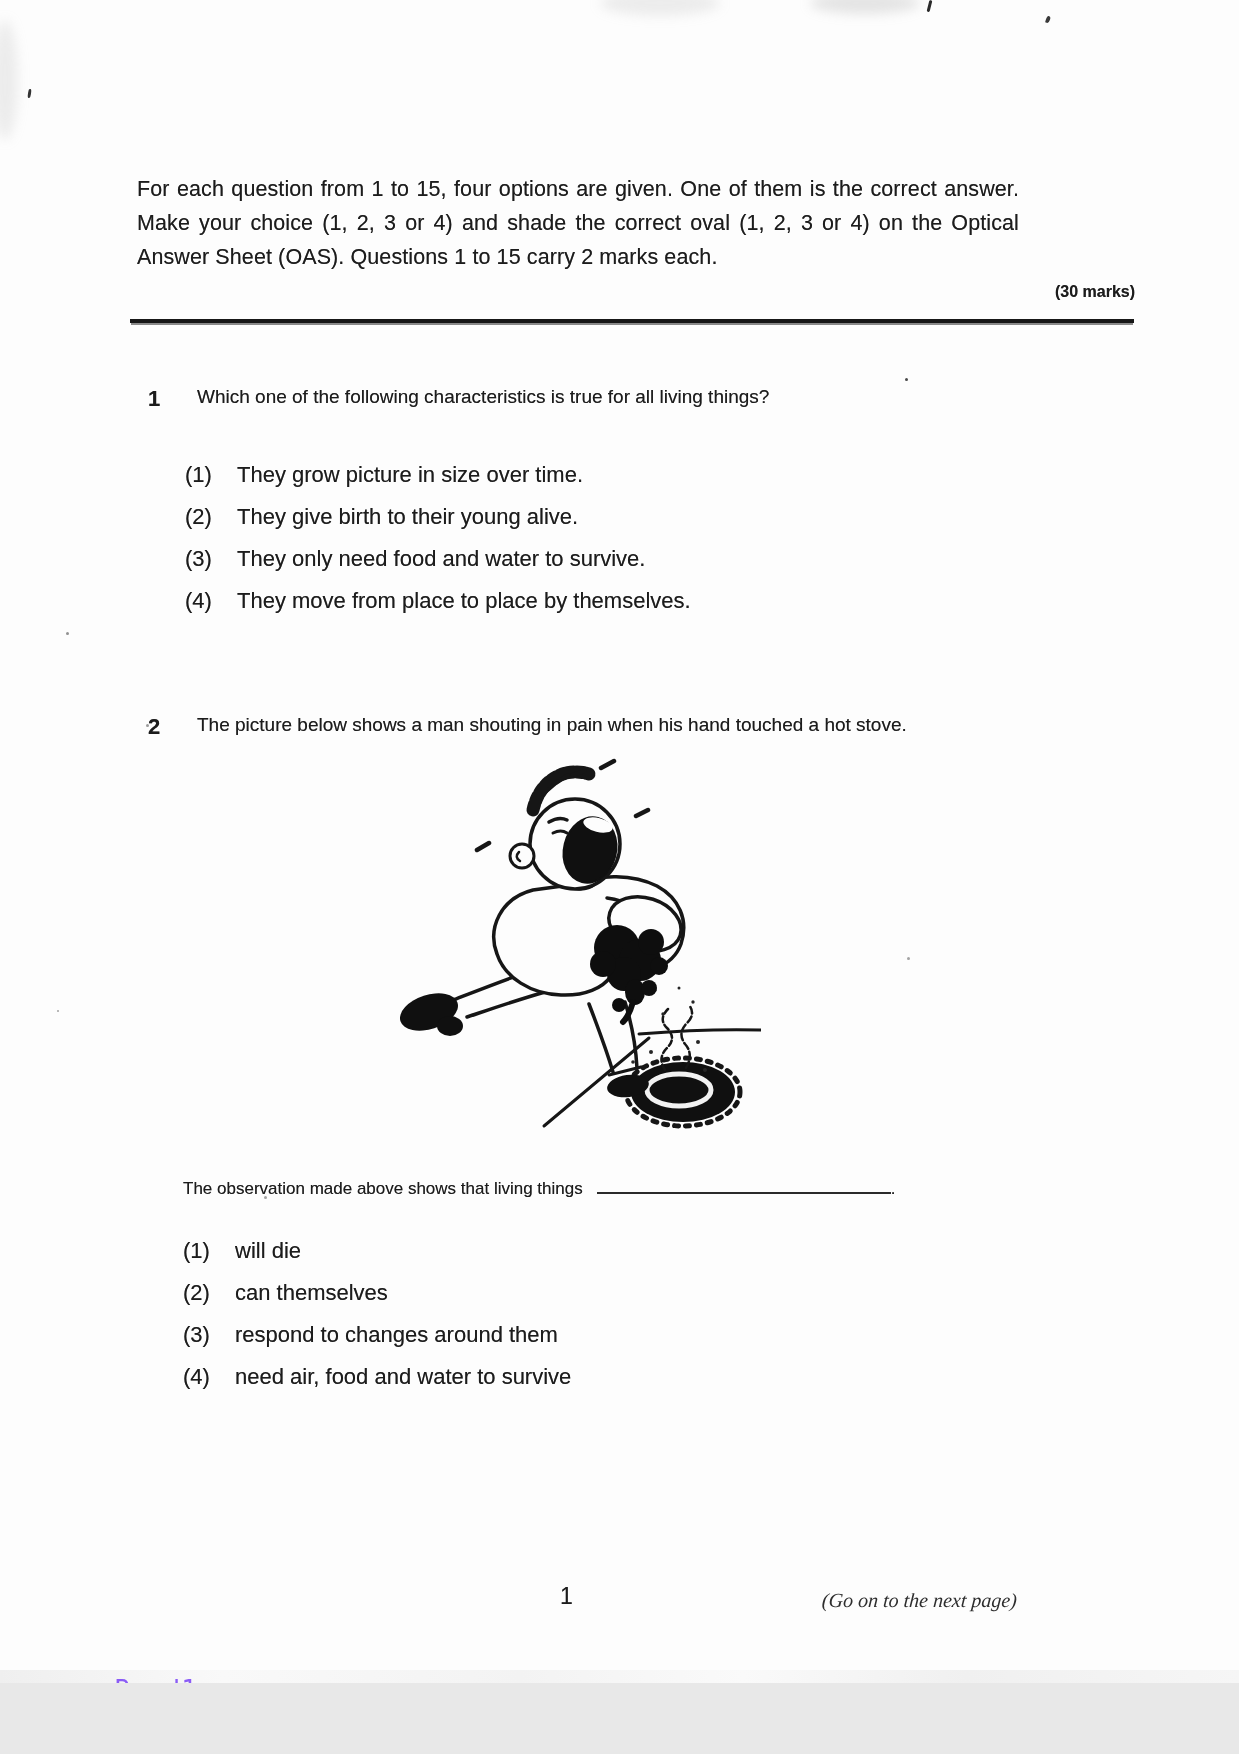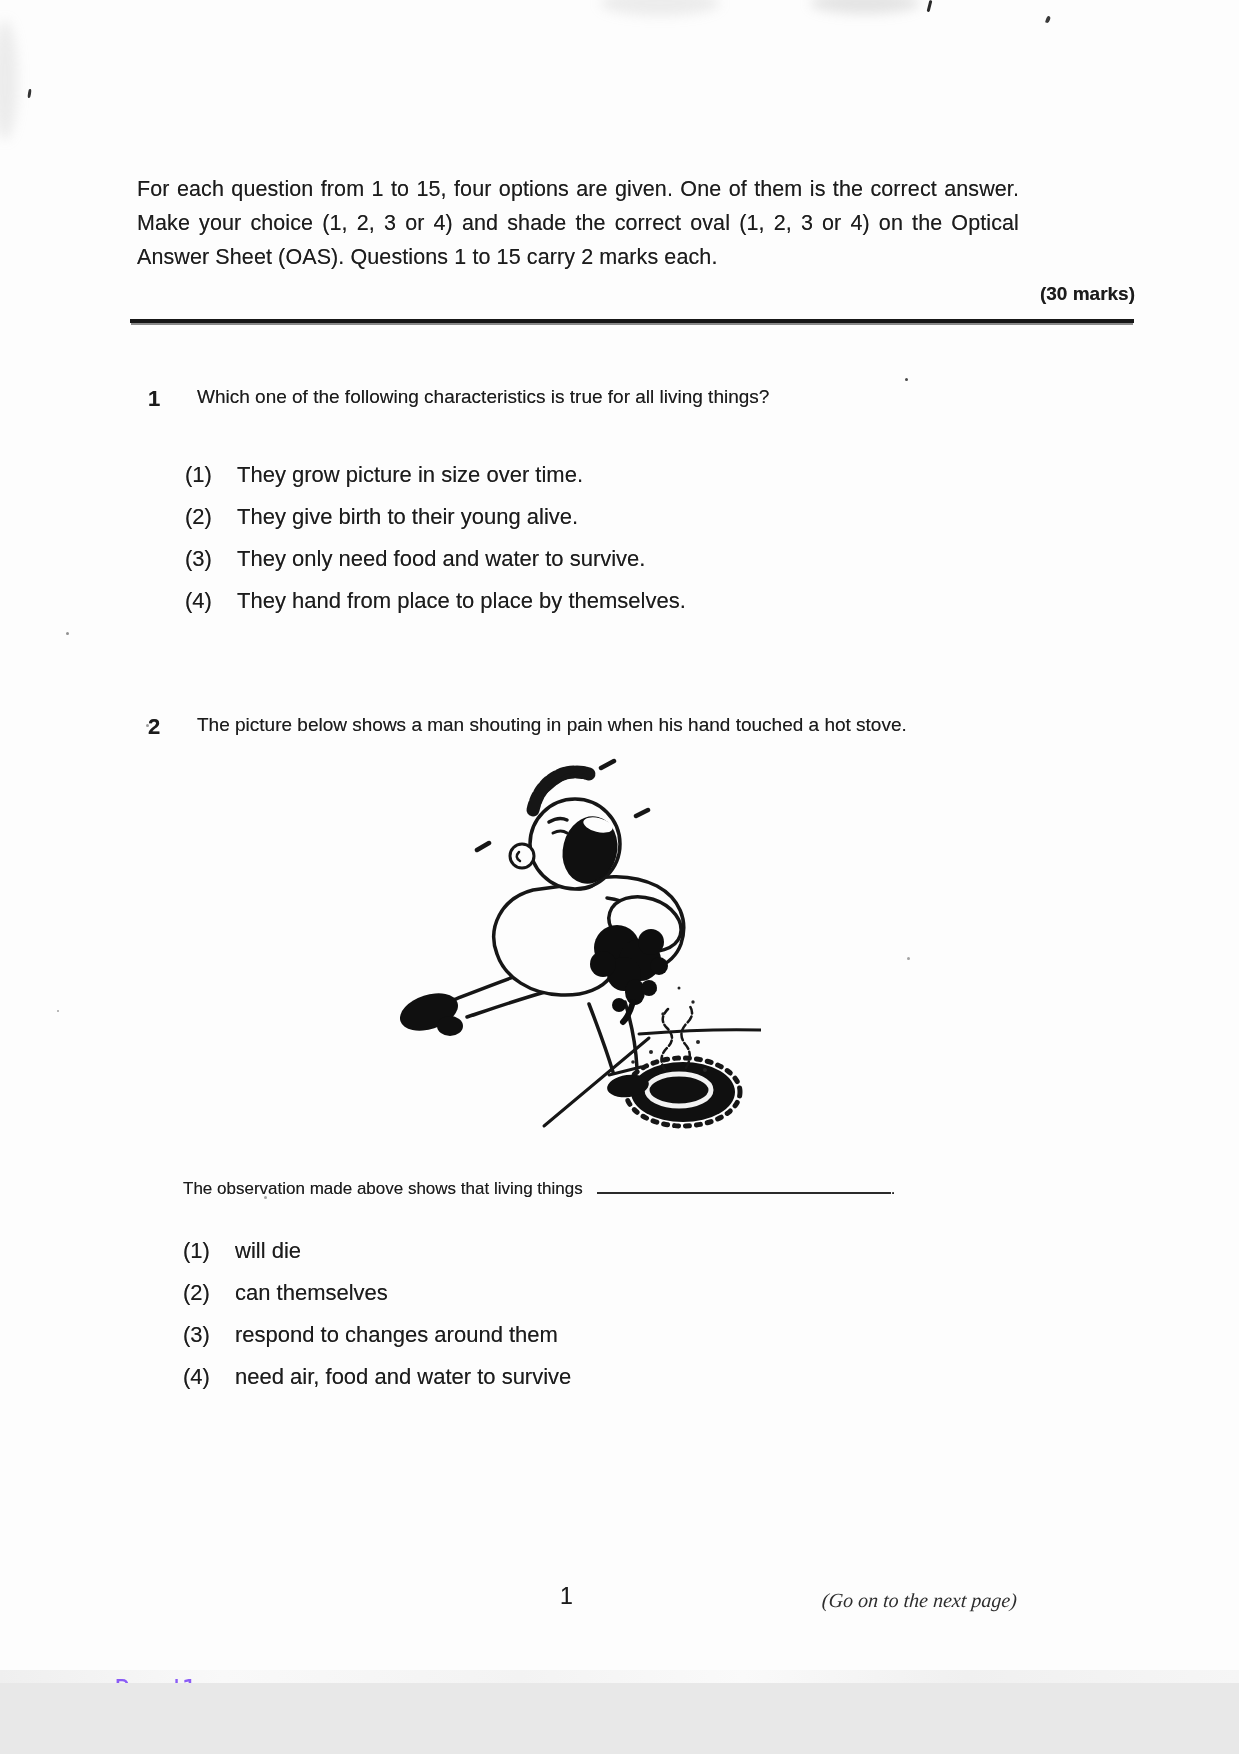--- a/index.html
+++ b/index.html
@@ -9,21 +9,21 @@
     font-family:"Liberation Sans",sans-serif;color:#1c1c1c;
   }
   .txt{text-shadow:0 0 .6px rgba(20,20,20,.55);}
   .abs{position:absolute;}
   
   .instructions{
     left:137px;top:172px;width:882px;
     font-size:21.5px;line-height:34px;text-align:justify;
     font-weight:500;letter-spacing:.1px;
   }
-  .marks{right:104px;top:283px;font-size:19px;font-weight:bold;}
+  .marks{right:104px;top:283px;font-size:16px;font-weight:bold;}
   .rule{left:130px;top:319px;width:1004px;height:4px;background:#171717;
         box-shadow:0 3px 0 -1px #8a8a8a;}
   
   .qrow{display:flex;}
   .qnum{width:49px;font-weight:bold;font-size:22px;flex:0 0 auto;}
   .qtext{font-size:19px;}
   .opt{display:flex;font-size:22px;}
   .optlabel{width:52px;flex:0 0 auto;}
   
   .blankline{display:inline-block;width:294px;border-bottom:2px solid #2b2b2b;height:24px;vertical-align:baseline;margin-left:14px;}
@@ -76,21 +76,21 @@
   <div class="abs opt txt" style="left:185px;top:504px;">
     <span class="optlabel">(2)</span>
     <span>They give birth to their young alive.</span>
   </div>
   <div class="abs opt txt" style="left:185px;top:546px;">
     <span class="optlabel">(3)</span>
     <span>They only need food and water to survive.</span>
   </div>
   <div class="abs opt txt" style="left:185px;top:588px;">
     <span class="optlabel">(4)</span>
-    <span>They hand from place to place by themselves.</span>
+    <span>They move from place to place by themselves.</span>
   </div>
 
   <div class="abs qrow txt" style="left:148px;top:714px;width:960px;">
     <span class="qnum">2</span>
     <span class="qtext">The picture below shows a man shouting in pain when his hand touched a hot stove.</span>
   </div>
 
   <svg class="abs" style="left:393px;top:752px;" width="368" height="402" viewBox="0 0 368 402" role="img" aria-label="Cartoon of a man shouting in pain and clutching his burnt hand after touching a hot stove burner">
     <g stroke="#161616" fill="none" stroke-linecap="round">
 

